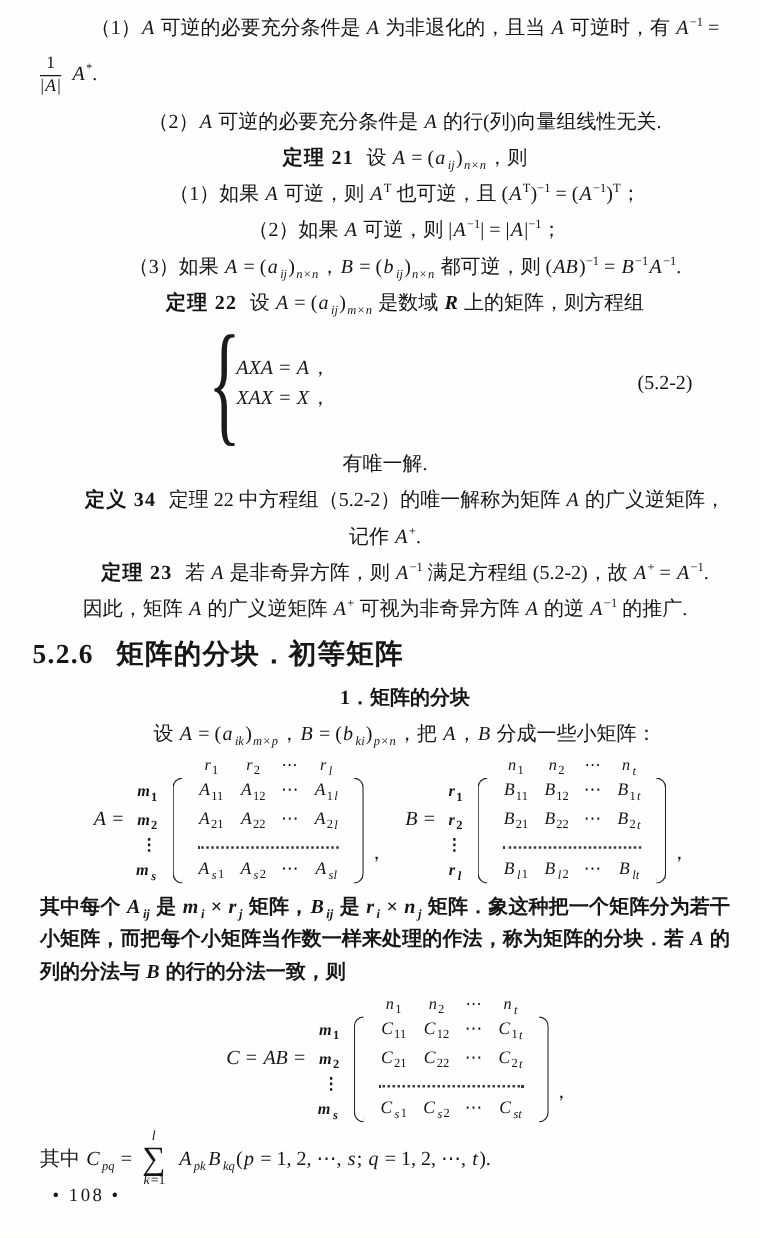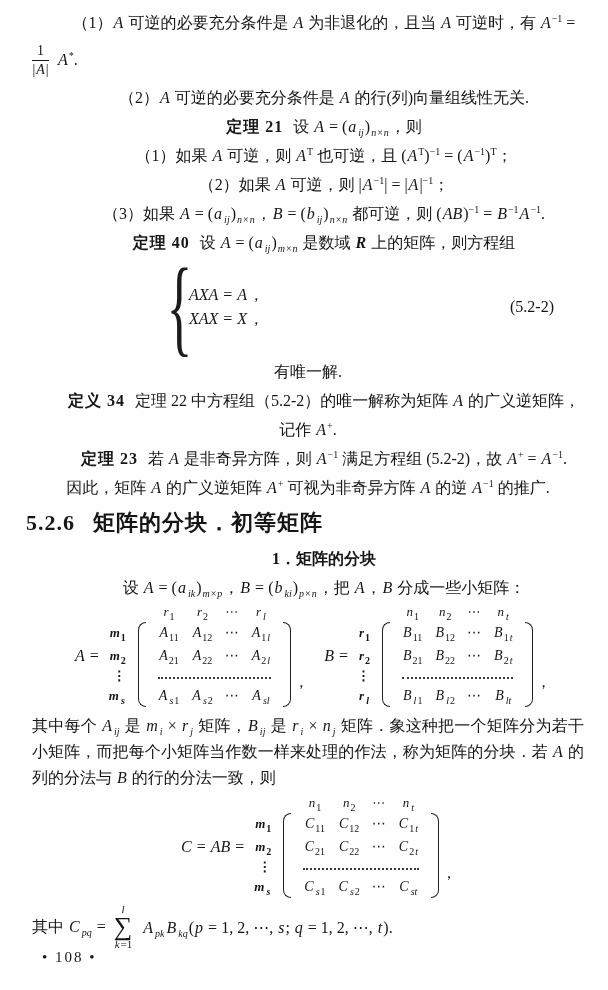--- a/index.html
+++ b/index.html
@@ -49,21 +49,21 @@
   .matrix .ch { font-size:13px; padding-bottom:1px; }
   .matrix .rl { justify-self:end; font-size:13px;font-weight:bold; }
   .matrix .cell { white-space:nowrap; line-height:22px; }
   .paren { align-self:stretch; width:8px; }
   .pl { border-left:1.8px solid #222; border-top:1.8px solid #222; border-bottom:1.8px solid #222;
         border-radius:11px 0 0 11px; }
   .pr { border-right:1.8px solid #222; border-top:1.8px solid #222; border-bottom:1.8px solid #222;
         border-radius:0 11px 11px 0; }
   .dots { grid-column:3/7; width:100%; height:6px; border-bottom:2.5px dotted #3a3a3a; }
 
-  .blockp { text-align:justify; line-height:26px; margin-bottom:2px; }
+  .blockp { text-align:justify; line-height:26px; margin-bottom:2px;font-weight:bold; }
 
   
   .sum-line { display:flex; align-items:center; margin:6px 0 0; white-space:nowrap; }
   .bigsum { display:inline-flex; flex-direction:column; align-items:center; line-height:1;
             margin:0 10px 0 8px; }
   .bigsum .s-top { font-size:11px; }
   .bigsum .s-sym { font-size:26px; line-height:24px; }
   .bigsum .s-bot { font-size:11px; }
 
   .pageno { position:absolute; left:42px; bottom:24px; font-size:15px; letter-spacing:2px; }
@@ -83,21 +83,21 @@
     <span class="frac-tail"><i>A</i><sup>*</sup>.</span>
   </div>
 
   <p class="ind">（2）<i>A</i> 可逆的必要充分条件是 <i>A</i> 的行(列)向量组线性无关.</p>
 
   <p class="ind tight"><b class="thm-label">定理 21</b><span>设 <i>A</i> = (<i>a</i><sub><i>ij</i></sub>)<sub><i>n</i>×<i>n</i></sub>，则</span></p>
   <p class="ind tight">（1）如果 <i>A</i> 可逆，则 <i>A</i><sup>T</sup> 也可逆，且 (<i>A</i><sup>T</sup>)<sup>−1</sup> = (<i>A</i><sup>−1</sup>)<sup>T</sup>；</p>
   <p class="ind tight">（2）如果 <i>A</i> 可逆，则 |<i>A</i><sup>−1</sup>| = |<i>A</i>|<sup>−1</sup>；</p>
   <p class="ind tight">（3）如果 <i>A</i> = (<i>a</i><sub><i>ij</i></sub>)<sub><i>n</i>×<i>n</i></sub>，<i>B</i> = (<i>b</i><sub><i>ij</i></sub>)<sub><i>n</i>×<i>n</i></sub> 都可逆，则 (<i>AB</i>)<sup>−1</sup> = <i>B</i><sup>−1</sup><i>A</i><sup>−1</sup>.</p>
 
-  <p class="ind tight"><b class="thm-label">定理 40</b><span>设 <i>A</i> = (<i>a</i><sub><i>ij</i></sub>)<sub><i>m</i>×<i>n</i></sub> 是数域 <b><i>R</i></b> 上的矩阵，则方程组</span></p>
+  <p class="ind tight"><b class="thm-label">定理 22</b><span>设 <i>A</i> = (<i>a</i><sub><i>ij</i></sub>)<sub><i>m</i>×<i>n</i></sub> 是数域 <b><i>R</i></b> 上的矩阵，则方程组</span></p>
 
   <div class="eq-wrap">
     <span class="brace">{</span>
     <div class="eq-lines">
       <div><i>AXA</i> = <i>A</i>，</div>
       <div><i>XAX</i> = <i>X</i>，</div>
     </div>
     <span class="eq-tag">(5.2-2)</span>
   </div>
 

